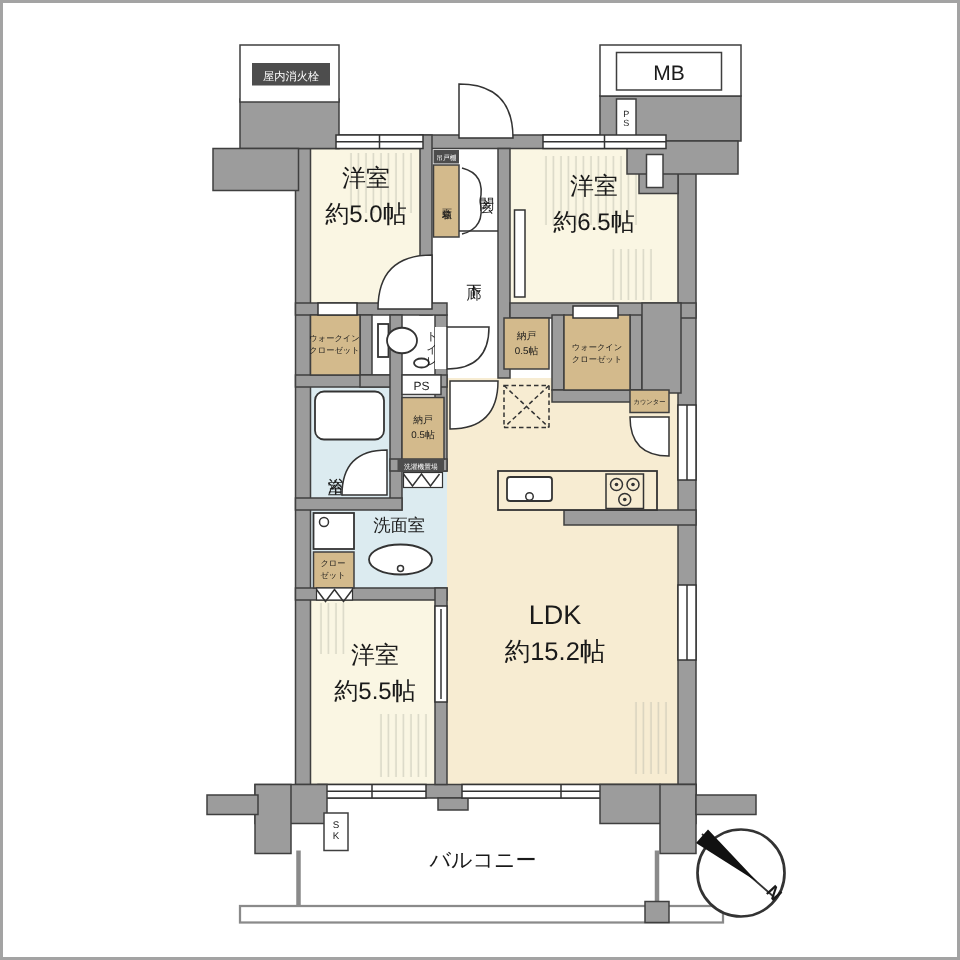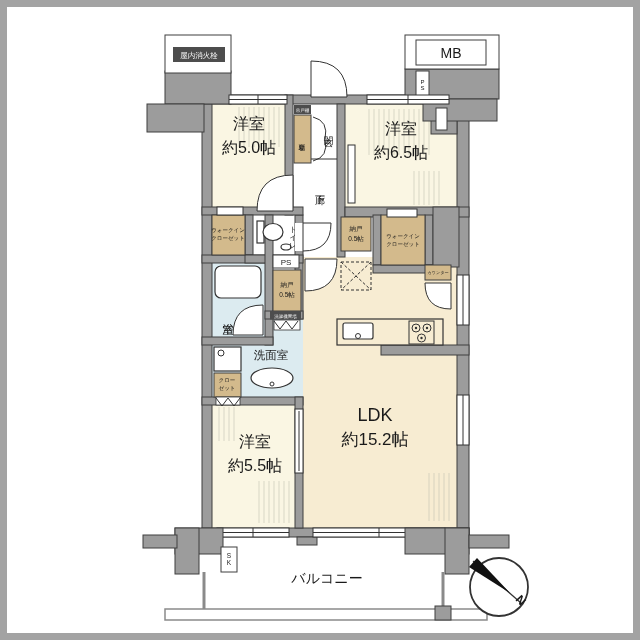--- a/index.html
+++ b/index.html
@@ -1,16 +1,16 @@
 <!DOCTYPE html>
 <html><head>
 <meta charset="utf-8">
 <style>
   html,body{margin:0;padding:0;background:#fff;}
-  #canvas{position:relative;width:640px;height:640px;background:#fff;border:7px solid #a3a3a3;box-sizing:border-box;overflow:hidden;}
+  #canvas{position:relative;width:640px;height:640px;background:#fff;border:2px solid #a3a3a3;box-sizing:border-box;overflow:hidden;}
   svg{display:block;}
   text{font-family:"Liberation Sans","DejaVu Sans",sans-serif;fill:#1a1a1a;}
   .vt{writing-mode:vertical-rl;text-orientation:upright;}
   .wall{fill:#9c9c9c;stroke:#3f3f3f;stroke-width:1;}
   .room{fill:#faf6e3;stroke:none;}
   .ldk{fill:#f7ecd2;stroke:none;}
   .tan{fill:#d3ba8c;stroke:#3f3f3f;stroke-width:1;}
   .wet{fill:#dcebf0;stroke:none;}
   .whitebox{fill:#ffffff;stroke:#3f3f3f;stroke-width:1;}
   .fixture{fill:#ffffff;stroke:#333;stroke-width:1.2;}

